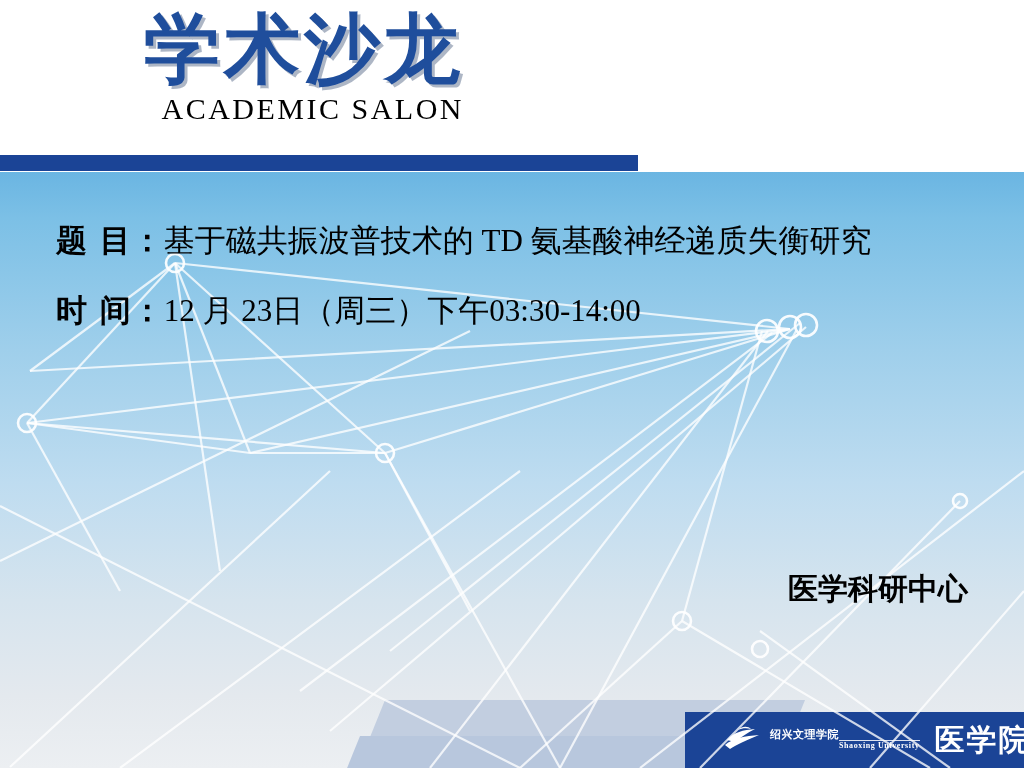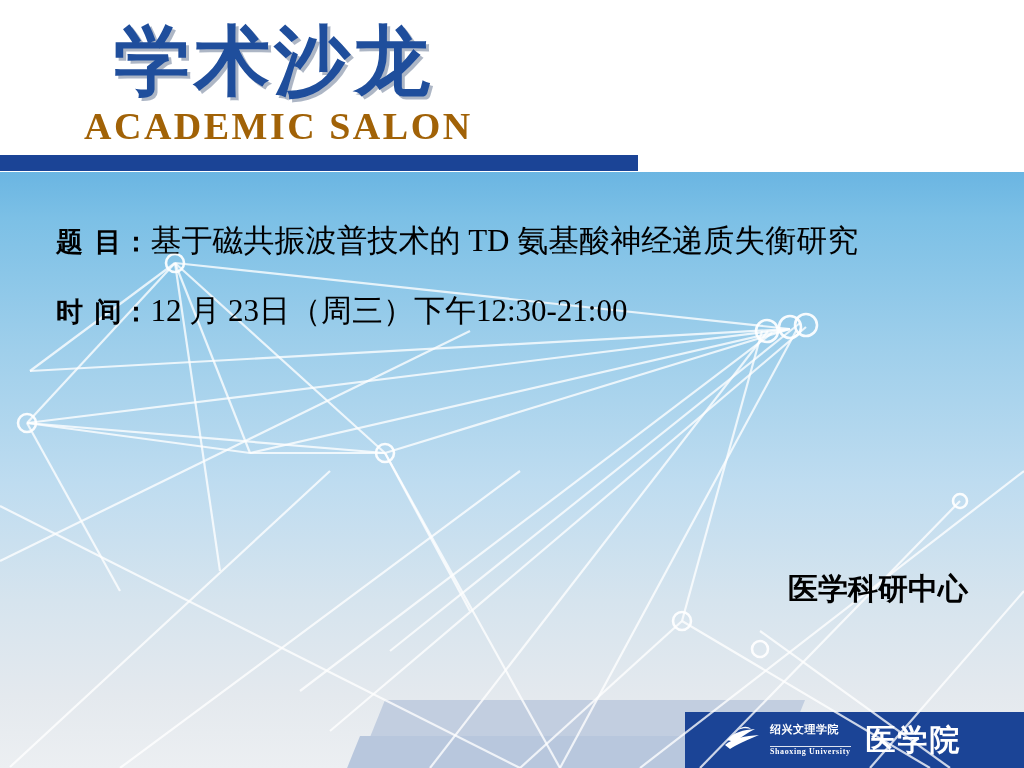--- a/index.html
+++ b/index.html
@@ -26,41 +26,41 @@
     position: absolute;
     left: 0; top: 0;
     width: 1024px;
     height: 172px;
     background: #ffffff;
     z-index: 6;
   }
   .logo-block {
     position: absolute;
     left: 84px;
-    top: 20px;
+    top: 8px;
     width: 380px;
-    text-align: center;
+    text-align: right;
   }
   .logo-cn {
     font-family: "DejaVu Sans", "Liberation Sans", sans-serif;
     font-size: 76px;
     font-weight: 700;
     line-height: 1.08;
     letter-spacing: 4px;
     color: #1f4e9c;
     text-shadow: 3px 3px 0 rgba(20,45,90,0.35);
     white-space: nowrap;
   }
   .logo-en {
     margin-top: 2px;
     font-family: "Liberation Serif", "DejaVu Serif", serif;
-    font-size: 38px;
-    font-weight: 700;
+    font-size: 30px;
+    font-weight: 400;
     letter-spacing: 2.5px;
-    color: #a16207;
+    color: #000000;
     white-space: nowrap;
   }
   .rule-dark {
     position: absolute;
     left: 0;
     top: 155px;
     width: 638px;
     height: 16px;
     background: #1b4496;
     z-index: 7;
@@ -101,21 +101,21 @@
   }
   .line {
     position: absolute;
     white-space: nowrap;
     color: #000000;
     line-height: 1;
   }
   .lbl {
     font-family: "DejaVu Sans", "Liberation Sans", sans-serif;
     font-weight: 700;
-    font-size: 27px;
+    font-size: 31px;
     letter-spacing: 1px;
     margin-top: 7px;
   }
   .val-serif {
     font-family: "Liberation Serif", "DejaVu Serif", serif;
     font-weight: 400;
     font-size: 31px;
   }
   .val-sans {
     font-family: "DejaVu Sans", "Liberation Sans", sans-serif;
@@ -216,21 +216,21 @@
     display: flex;
     align-items: center;
     gap: 9px;
     padding-left: 36px;
     box-sizing: border-box;
     z-index: 5;
   }
   .brand-mark { flex: 0 0 auto; }
   .brand-names {
     display: flex;
-    flex-direction: column;
+    flex-direction: row;
     justify-content: center;
     line-height: 1.05;
   }
   .brand-cn {
     font-family: "DejaVu Sans", "Liberation Sans", sans-serif;
     font-size: 11px;
     font-weight: 700;
     color: #ffffff;
     letter-spacing: 0.5px;
     white-space: nowrap;
@@ -326,21 +326,21 @@
     </svg>
   </div>
 
   <div class="content">
 
     <div class="line" id="line-title">
       <span class="lbl">题  目：</span><span class="val-serif">基于磁共振波普技术的 TD 氨基酸神经递质失衡研究</span>
     </div>
 
     <div class="line" id="line-time">
-      <span class="lbl">时  间：</span><span class="val-serif">12 月 23日（周三）下午12:30-21:00</span>
+      <span class="lbl">时  间：</span><span class="val-serif">12 月 23日（周三）下午03:30-14:00</span>
     </div>
 
 
 
 
     <div class="sign" id="sign-org">医学科研中心</div>
   </div>
 
   <div class="footer"></div>
   <div class="band band-pale"></div>

